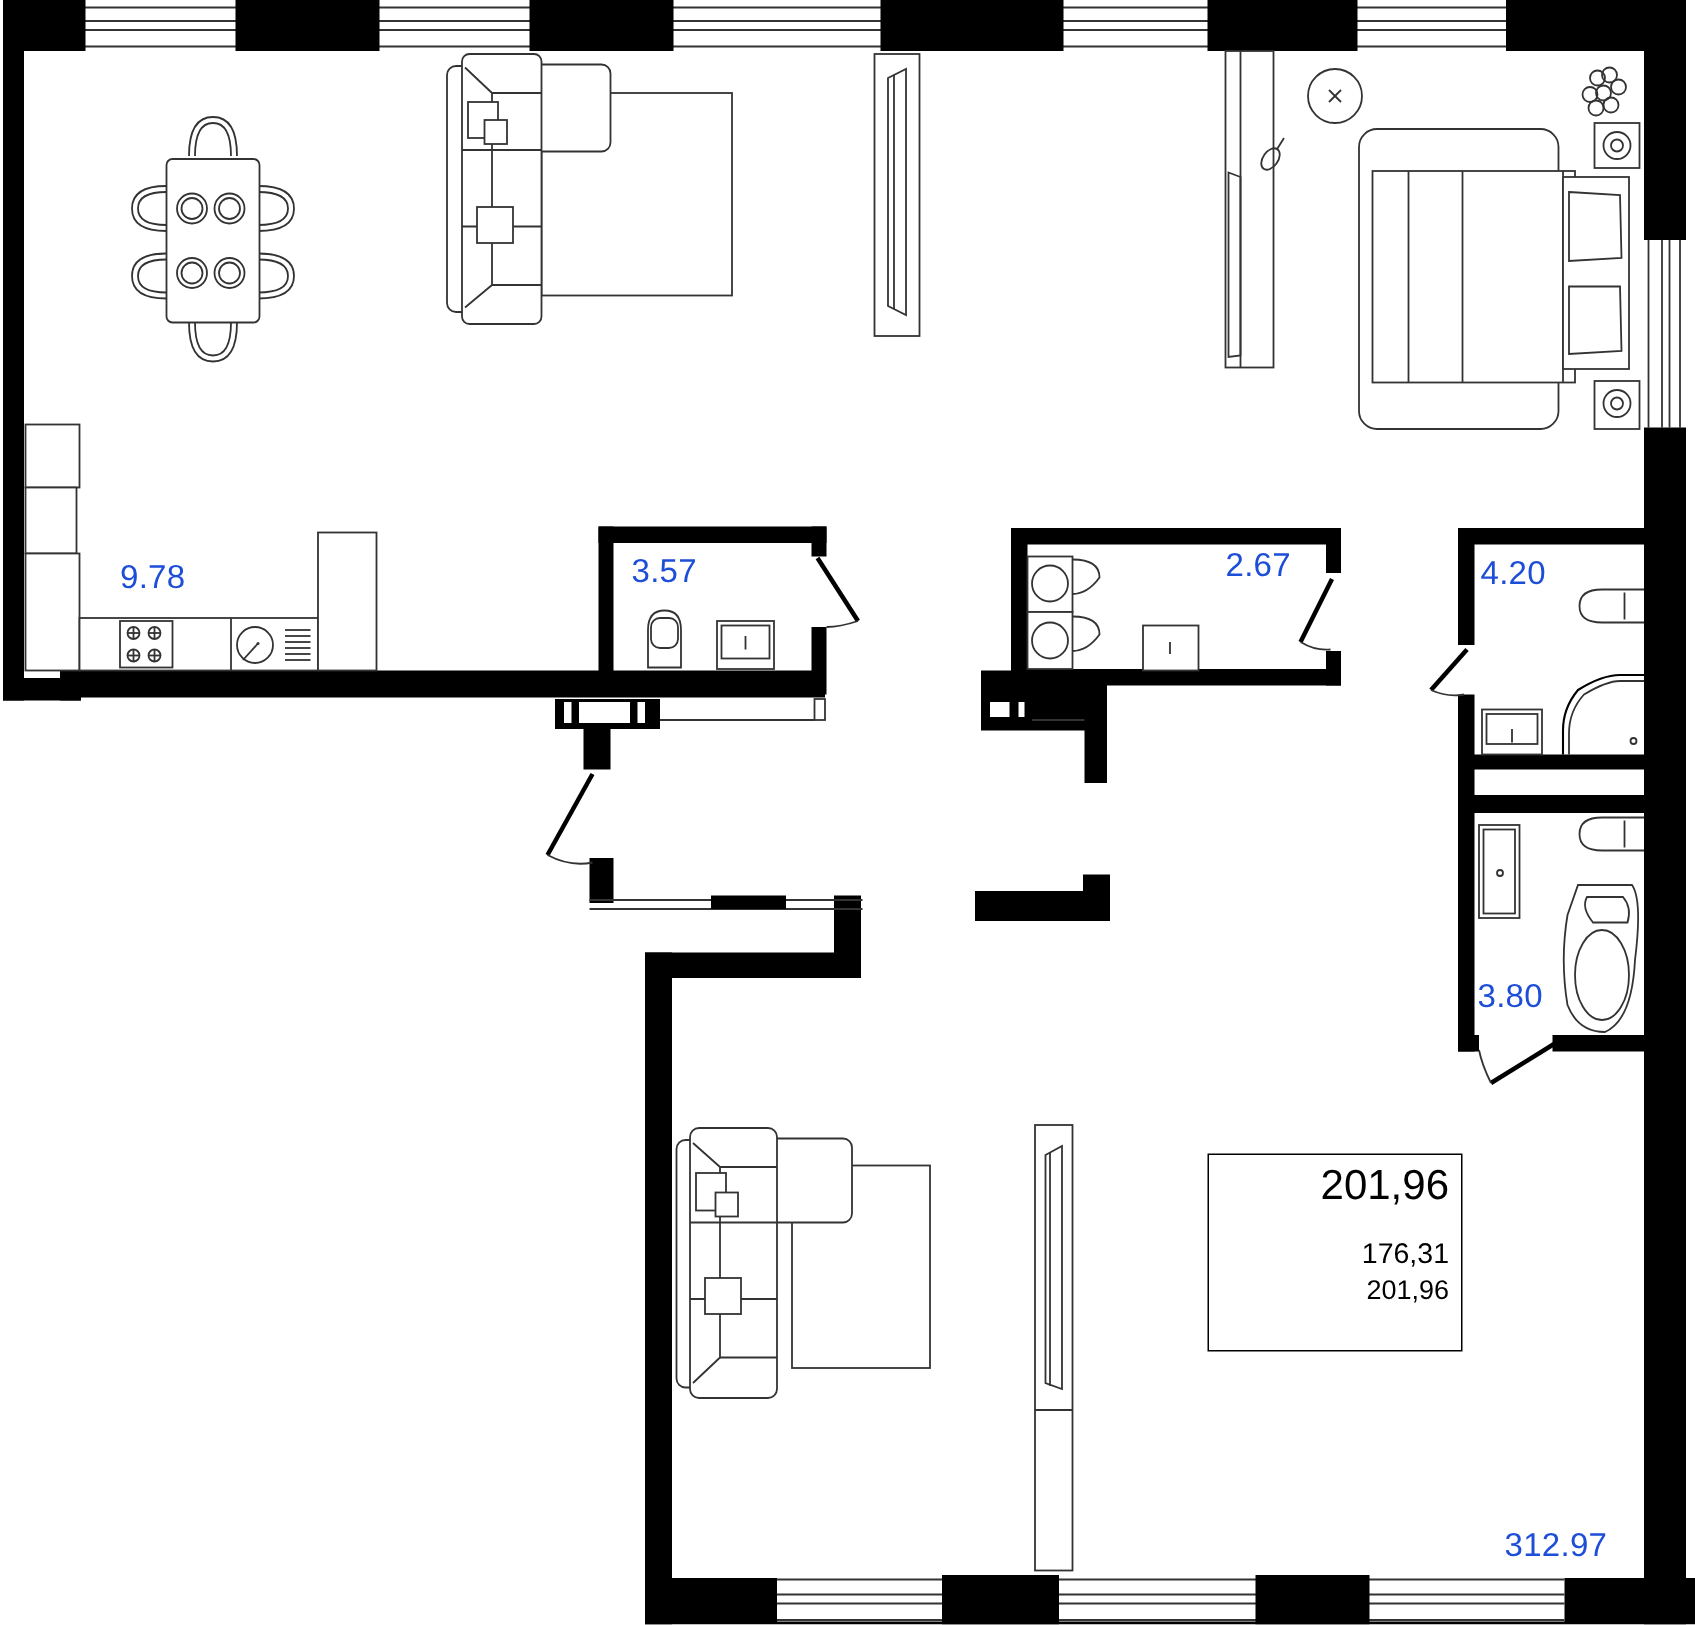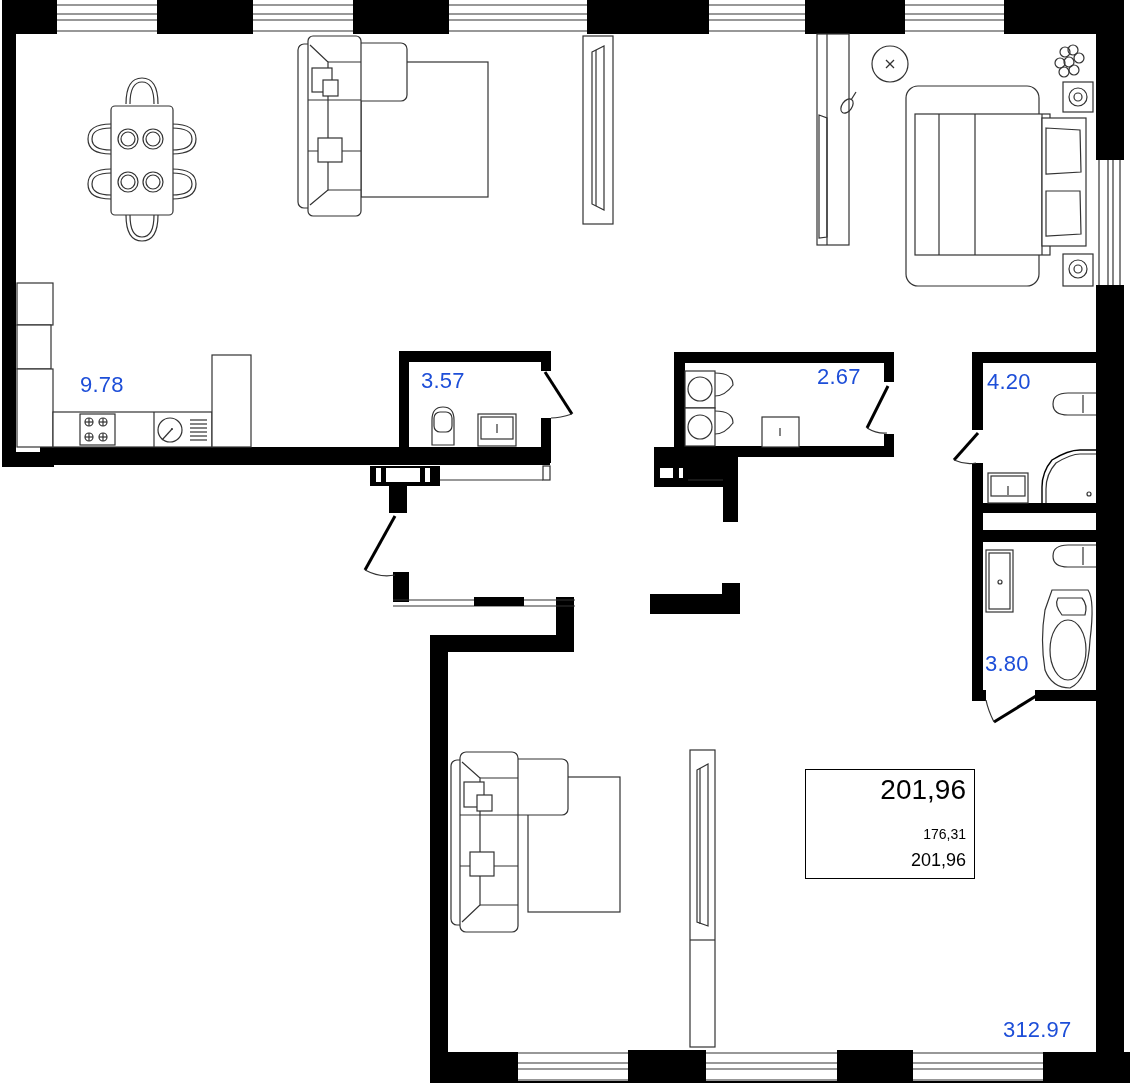--- a/index.html
+++ b/index.html
@@ -3,23 +3,23 @@
 <meta charset="utf-8">
 <style>
   html, body { margin: 0; padding: 0; background: #ffffff; }
   body { width: 1130px; height: 1083px; position: relative; overflow: hidden; font-family: "Liberation Sans", "DejaVu Sans", sans-serif; }
   #plan { position: absolute; left: 0; top: 0; width: 1130px; height: 1083px; }
   .wall { fill: #000; }
   .ln { fill: none; stroke: #333; stroke-width: 1.2; }
   .ln2 { fill: none; stroke: #000; stroke-width: 1.4; }
   .fill-w { fill: #fff; stroke: #333; stroke-width: 1.2; }
   .lbl { position: absolute; color: #1d4ed8; font-size: 22px; letter-spacing: 0.2px; }
-  .summary { position: absolute; left: 805px; top: 769px; width: 170px; height: 110px; border: 1.6px solid #000; box-sizing: border-box; background: #fff; }
+  .summary { position: absolute; left: 805px; top: 769px; width: 170px; height: 132px; border: 1.6px solid #000; box-sizing: border-box; background: #fff; }
   .summary .total { position: absolute; right: 8px; top: 4px; font-size: 28px; }
-  .summary .l1 { position: absolute; right: 8px; top: 56px; font-size: 14px; }
+  .summary .l1 { position: absolute; right: 8px; top: 56px; font-size: 19px; }
   .summary .l2 { position: absolute; right: 8px; top: 80px; font-size: 18px; }
 </style>
 </head>
 <body>
 
 <svg id="plan" viewBox="0 0 1130 1083" xmlns="http://www.w3.org/2000/svg">
 
   <g>
     <rect x="55" y="4" width="1000" height="28" fill="#fff"></rect>
     <line x1="55" y1="5" x2="1055" y2="5" class="ln"></line>

